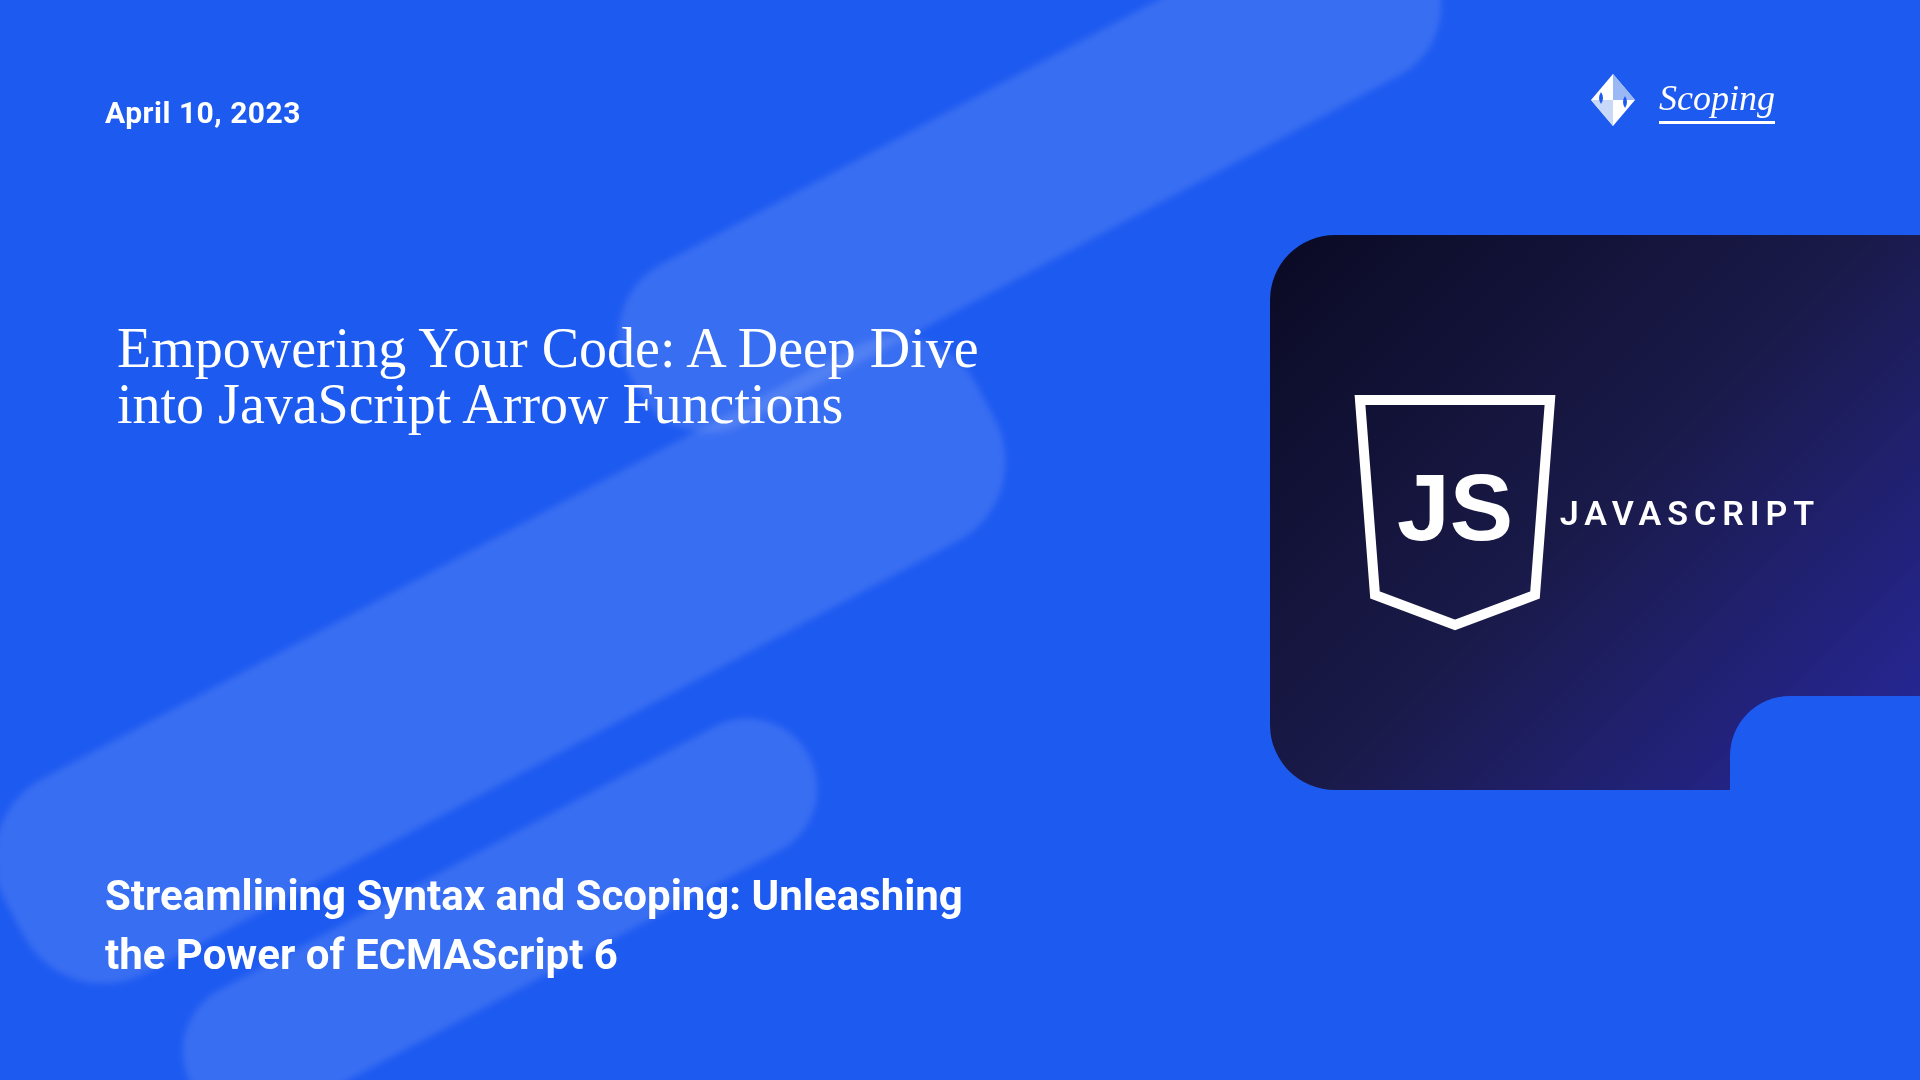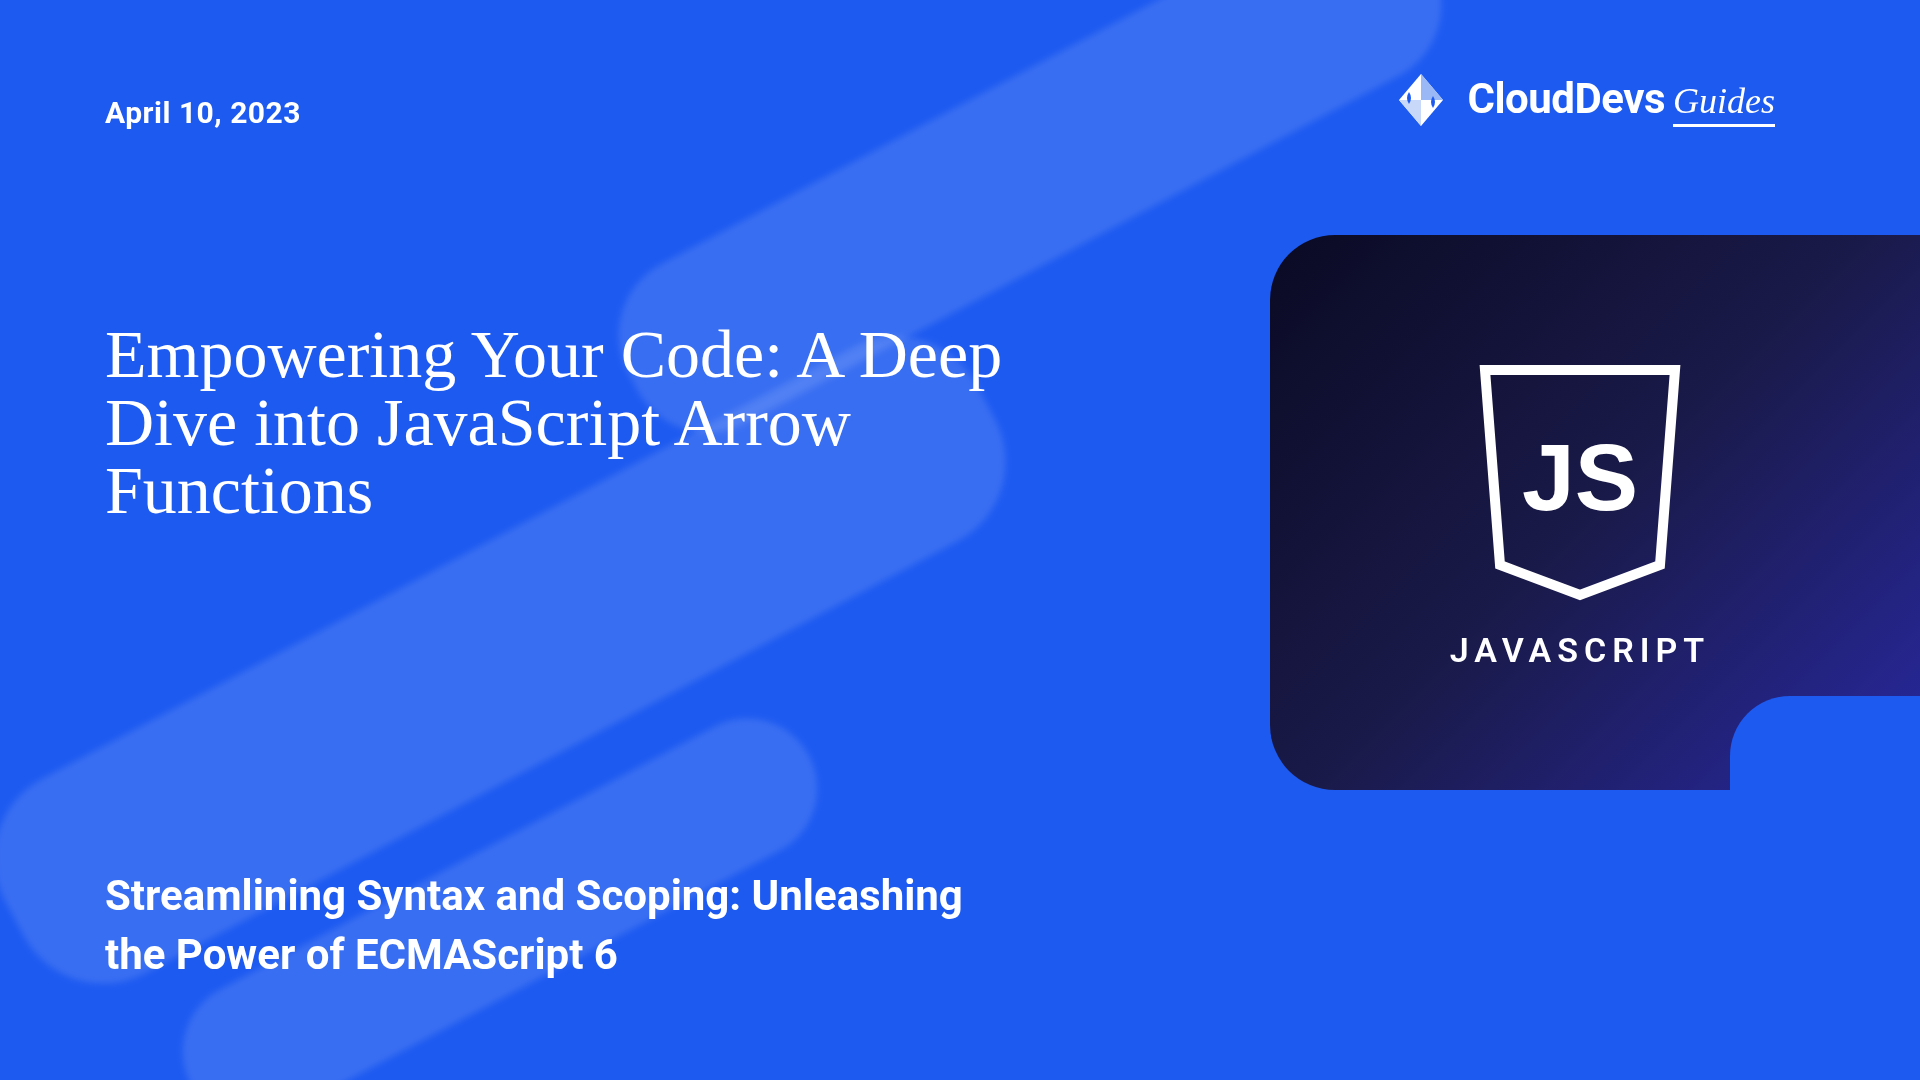--- a/index.html
+++ b/index.html
@@ -92,23 +92,23 @@
       font-weight: 400;
       font-style: italic;
       font-family: Georgia, serif;
       border-bottom: 3px solid #ffffff;
       padding-bottom: 2px;
     }
 
     .title {
       position: absolute;
       top: 320px;
-      left: 105px;
-      color: #ffffff;
-      font-size: 68px;
+      left: 117px;
+      color: #ffffff;
+      font-size: 56px;
       font-weight: 400;
       line-height: 1.0;
       font-family: Georgia, "Times New Roman", serif;
       max-width: 900px;
     }
 
     .subtitle {
       position: absolute;
       bottom: 95px;
       left: 105px;
@@ -121,21 +121,21 @@
 
     .js-card {
       position: absolute;
       top: 235px;
       right: 0;
       width: 650px;
       height: 555px;
       background: linear-gradient(135deg, #0a0a24 0%, #1a1a4a 50%, #2828a0 100%);
       border-radius: 65px 0 0 65px;
       display: flex;
-      flex-direction: column;
+      flex-direction: row;
       align-items: center;
       justify-content: center;
       gap: 20px;
       margin-left: 28px;
     }
 
     .js-card-notch {
       position: absolute;
       bottom: -1px;
       right: 0;
@@ -178,22 +178,21 @@
   <div class="brand-logo">
     <svg viewBox="0 0 60 60" xmlns="http://www.w3.org/2000/svg">
       <path d="M 30 4 L 52 30 L 30 56 L 8 30 Z" fill="#ffffff"></path>
       <path d="M 30 4 L 52 30 L 30 30 Z" fill="#9ab8f5"></path>
       <path d="M 30 30 L 30 56 L 8 30 Z" fill="#c8d8f8"></path>
       <path d="M 18 22 Q 22 28 18 34 Q 14 28 18 22" fill="#1d5af0"></path>
       <path d="M 42 26 Q 46 32 42 38 Q 38 32 42 26" fill="#1d5af0"></path>
     </svg>
   </div>
   <div class="brand-text">
-    <span class="brand-name">CloudDevs</span>
-    <span class="brand-suffix">Guides</span>
+    <span class="brand-suffix">Scoping</span>
   </div>
 </div>
 
 <h1 class="title">Empowering Your Code: A Deep Dive into JavaScript Arrow Functions</h1>
 
 <p class="subtitle">Streamlining Syntax and Scoping: Unleashing the Power of ECMAScript 6</p>
 
 <div class="js-card">
   <div class="js-shield">
     <svg class="shield-svg" viewBox="0 0 230 255" xmlns="http://www.w3.org/2000/svg">

